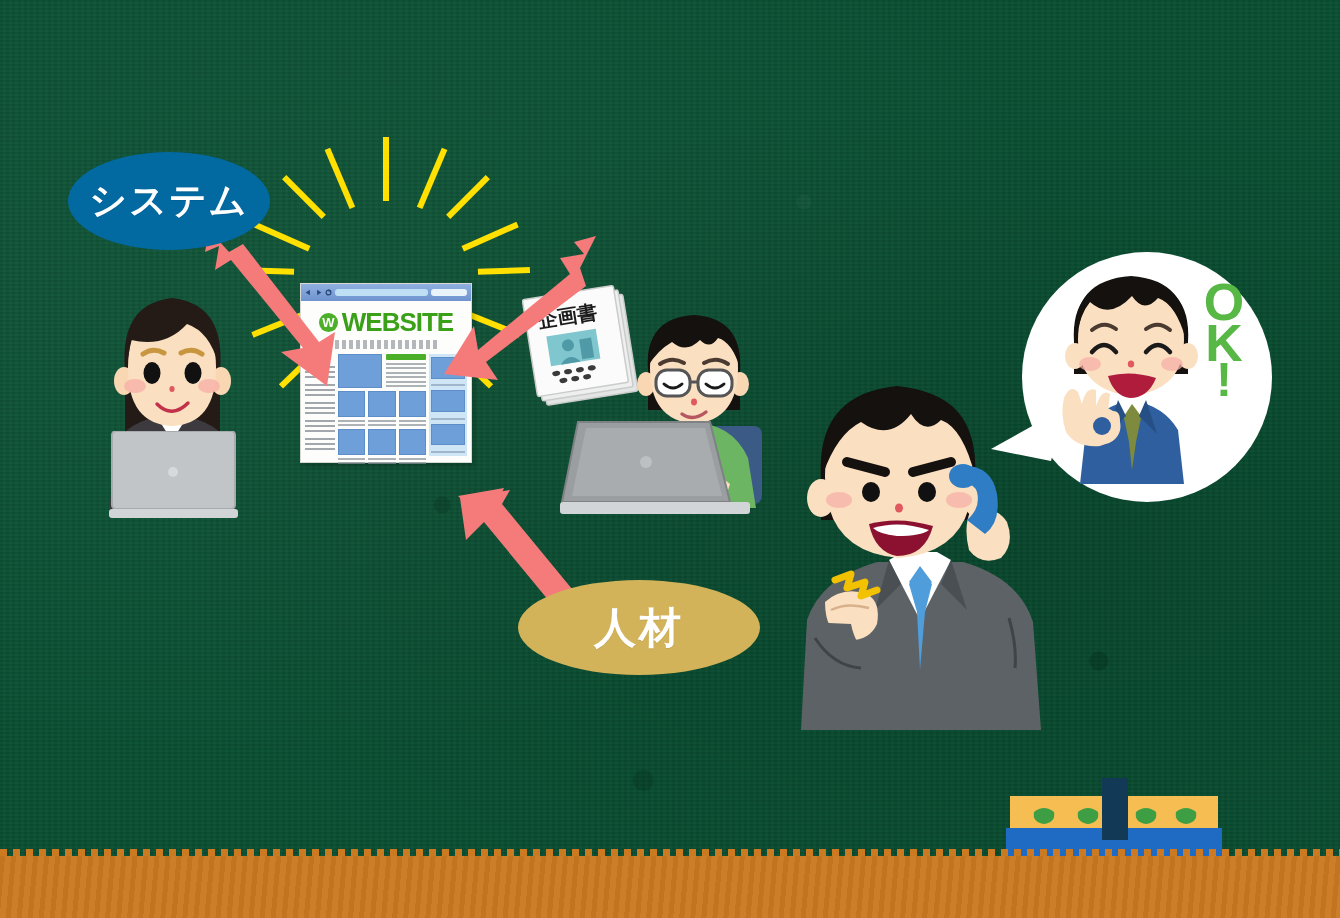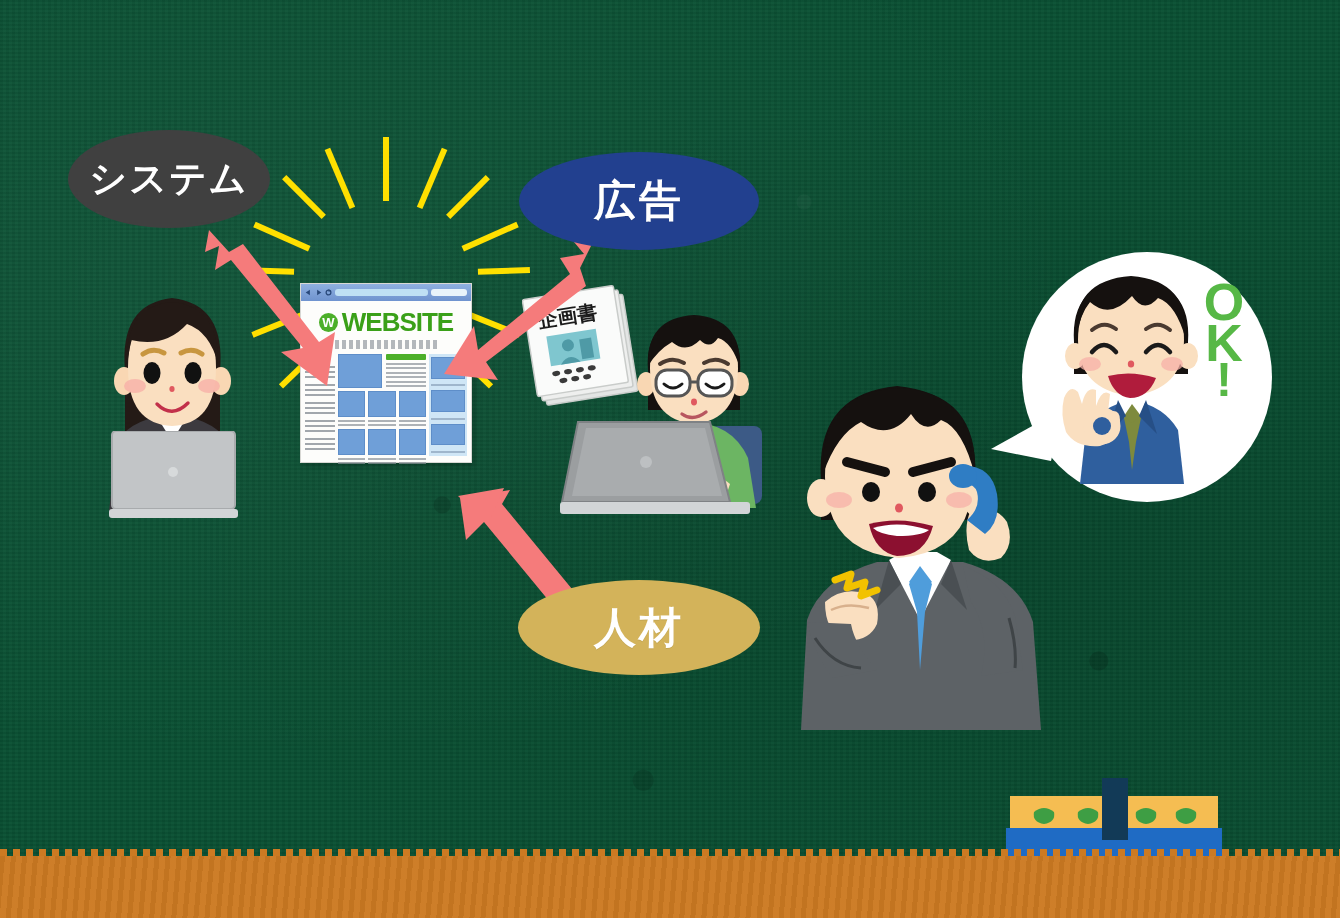--- a/index.html
+++ b/index.html
@@ -42,21 +42,21 @@
     content:"";position:absolute;inset:0;
     background:repeating-linear-gradient(95deg, rgba(0,0,0,.05) 0 5px, rgba(255,255,255,.03) 5px 11px);
   }
   .abs{position:absolute;}
   
   .tag{
     position:absolute;display:flex;align-items:center;justify-content:center;
     border-radius:50%;color:#fff;font-weight:bold;letter-spacing:2px;
     text-shadow:0 1px 0 rgba(0,0,0,.08);
   }
-  #tag-system{left:68px;top:130px;width:202px;height:98px;background:#404040;font-size:37px;}
+  #tag-system{left:68px;top:152px;width:202px;height:98px;background:#0369a1;font-size:37px;}
   #tag-ad{left:519px;top:152px;width:240px;height:98px;background:#22408f;font-size:42px;letter-spacing:3px;}
   #tag-jinzai{left:518px;top:580px;width:242px;height:95px;background:#d3b35a;font-size:42px;letter-spacing:3px;text-align:center;}
   
   #website{left:300px;top:283px;width:172px;height:180px;}
   .wsite-frame{
     position:absolute;inset:0;background:#fdfdfb;border:1px solid #d8d8d4;
     box-shadow:2px 3px 5px rgba(0,0,0,.22);
   }
   .wsite-chrome{
     position:absolute;left:0;right:0;top:0;height:17px;
@@ -315,21 +315,20 @@
   <svg class="arrow-svg" style="left:438px;top:228px;" width="190" height="180" viewBox="0 0 190 180">
     <path d="M158 8 L136 14 L146 26 L122 30 L132 46 L40 122 L36 98 L6 146 L60 152 L48 134 L148 58 L142 40 Z" fill="#f57b7b"></path>
   </svg>
 
   <svg class="arrow-svg" style="left:448px;top:478px;" width="170" height="170" viewBox="0 0 170 170">
     <path d="M12 20 L18 62 L36 44 L120 146 L132 156 L146 140 L138 128 L54 26 L62 12 Z" fill="#f57b7b"></path>
     <path d="M10 18 L56 10 L40 46 Z" fill="#f57b7b"></path>
   </svg>
 
   <div class="tag" id="tag-system">システム</div>
-  <div class="tag" id="tag-ad">広告</div>
   <div class="tag" id="tag-jinzai">人材</div>
 
   <div class="person" style="left:785px;top:370px;width:270px;height:360px;">
     <svg width="270" height="360" viewBox="0 0 270 360">
 
       <path d="M22 250 Q36 208 92 192 L178 192 Q234 208 248 252 L256 360 L16 360 Z" fill="#5d6266"></path>
 
       <path d="M104 190 L135 250 L166 190 L152 182 L118 182 Z" fill="#fff"></path>
 
       <path d="M135 200 L124 214 L132 242 L135 300 L140 242 L147 214 Z" fill="#4f9ddb"></path>

